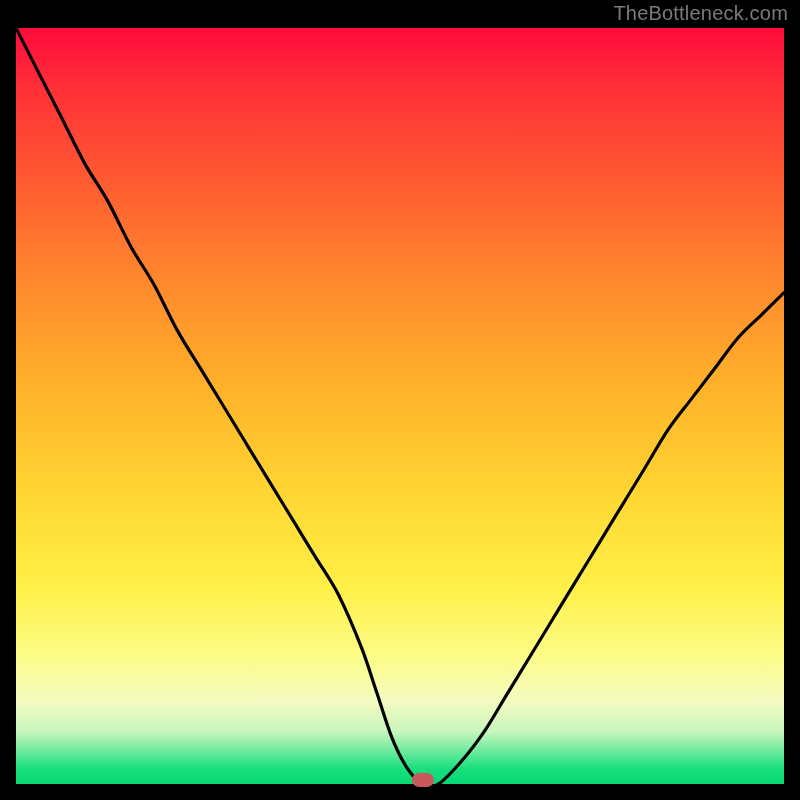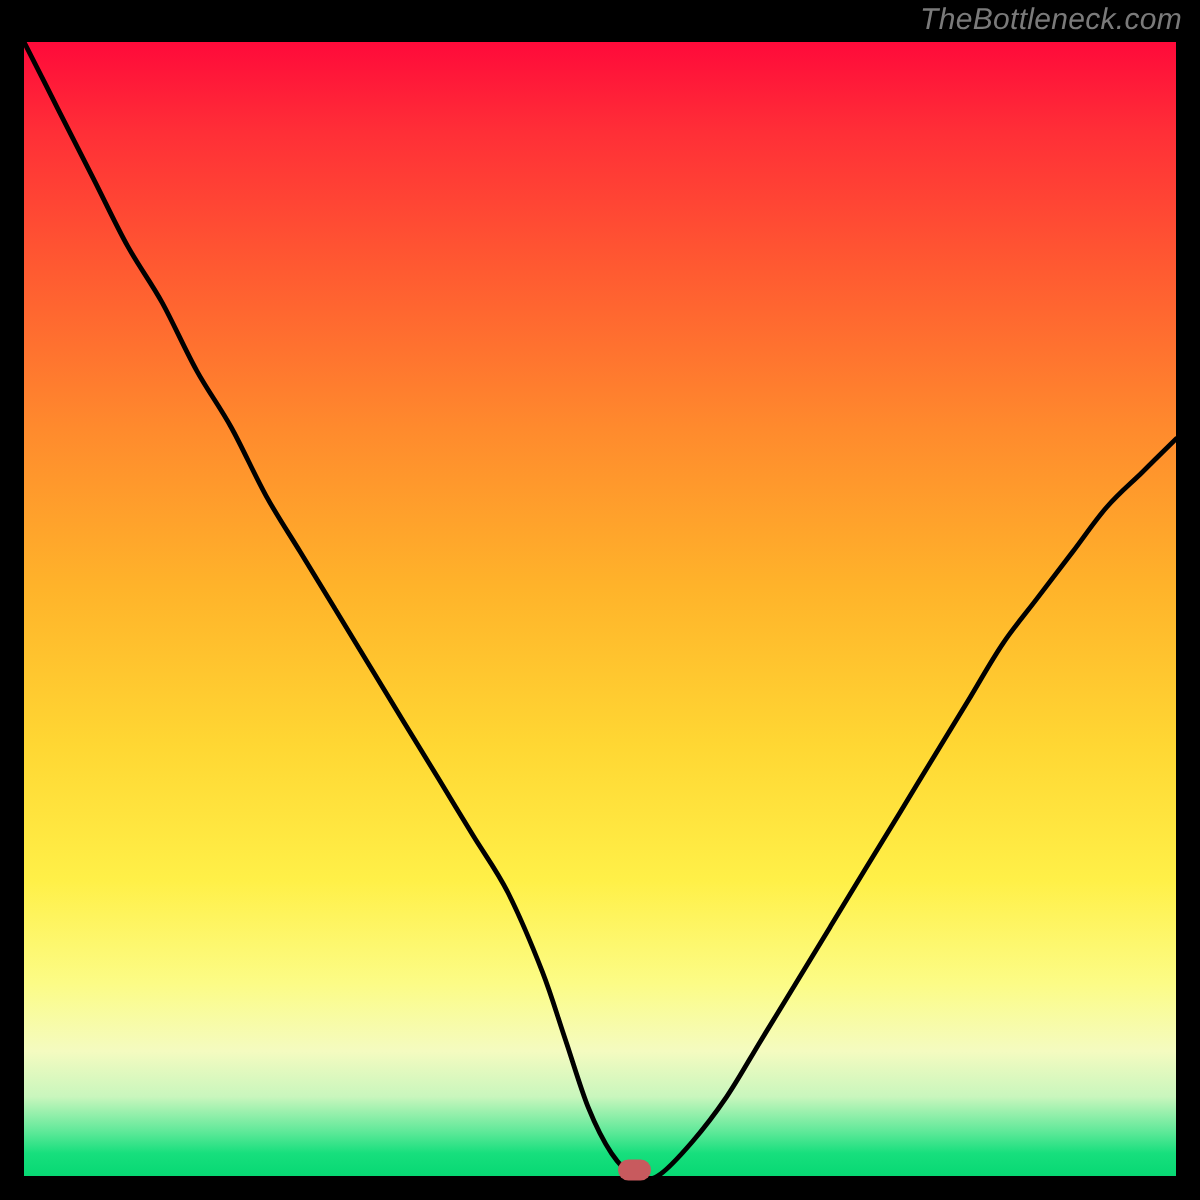--- a/index.html
+++ b/index.html
@@ -11,21 +11,20 @@
     overflow: hidden;
     font-family: Arial, Helvetica, sans-serif;
   }
   .frame {
     position: absolute;
     left: 0;
     top: 0;
     width: 800px;
     height: 800px;
     background: #000;
-    font-style: italic;
   }
   .watermark {
     position: absolute;
     top: 2px;
     right: 12px;
     color: #7a7a7a;
     font-size: 20px;
     letter-spacing: 0.2px;
     user-select: none;
   }

